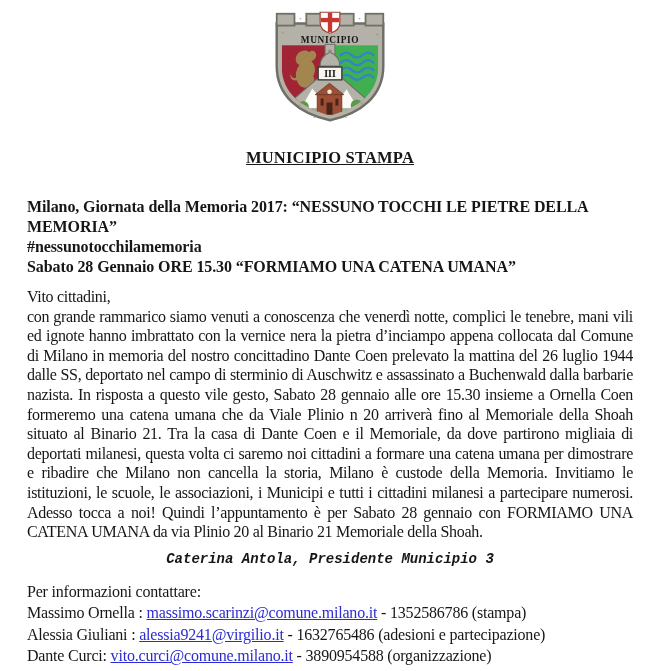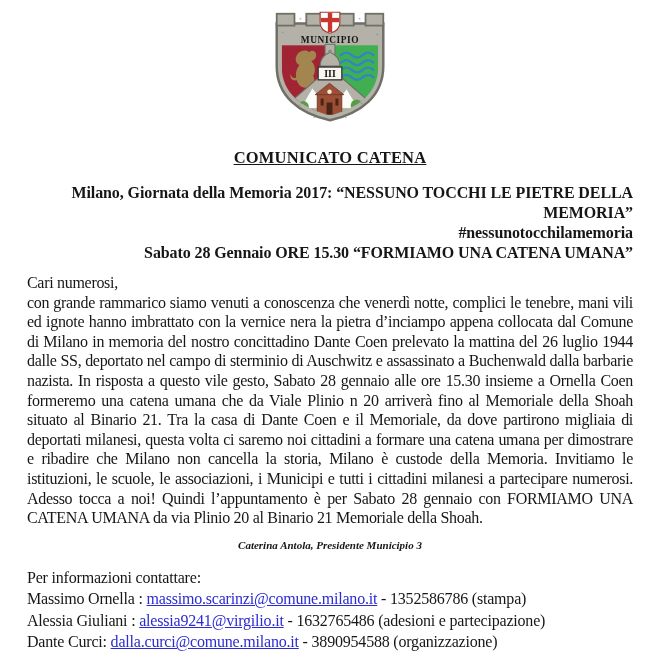--- a/index.html
+++ b/index.html
@@ -22,30 +22,30 @@
     color:var(--ink);
     -webkit-font-smoothing:antialiased;
   }
   .crest-wrap{text-align:center;height:122px;}
   .crest-wrap svg{display:inline-block;}
   .doc-title{
     text-align:center;font-weight:bold;font-size:16.5px;line-height:20px;
     margin-top:18px;text-decoration:underline;letter-spacing:.2px;
   }
   .header-block{
-    margin-top:15px;text-align:right;font-weight:bold;
+    margin-top:29px;text-align:left;font-weight:bold;
     font-size:16px;line-height:20px;letter-spacing:-0.1px;
   }
   .body-block{
     margin-top:10px;font-size:16px;line-height:19.6px;
     text-align:justify;letter-spacing:-0.3px;
   }
   .signature{
     margin-top:7px;text-align:center;font-weight:bold;font-style:italic;
-    font-size:11px;line-height:21px;
+    font-size:14px;line-height:21px;font-family:Liberation Mono, monospace;
   }
   .contacts{margin-top:11px;font-size:16px;line-height:21.5px;letter-spacing:-0.2px;}
   .contact-line a, .email{
     color:var(--link-color);text-decoration:underline;cursor:pointer;
   }
   .crest-text{
     font-family:"Liberation Serif","DejaVu Serif",serif;
     font-weight:bold;fill:#151515;
   }
 </style>
@@ -130,44 +130,44 @@
       <g>
         <path d="M66,3.5 L86,3.5 L86,14 C86,20 81,23.5 76,24.8 C71,23.5 66,20 66,14 Z" fill="#ffffff" stroke="#a23b33" stroke-width="1.2"></path>
         <rect x="73.8" y="4" width="4.4" height="19.5" fill="var(--crest-cross)"></rect>
         <rect x="66.8" y="9.2" width="18.4" height="4.4" fill="var(--crest-cross)"></rect>
       </g>
 
       <text x="76" y="34.5" text-anchor="middle" font-size="9.5" letter-spacing="0.6" class="crest-text">MUNICIPIO</text>
     </svg>
   </div>
 
-  <div class="doc-title">COMUNICATO CATENA</div>
+  <div class="doc-title">MUNICIPIO STAMPA</div>
 
   <div class="header-block">
     <div>Milano, Giornata della Memoria 2017: “NESSUNO TOCCHI LE PIETRE DELLA MEMORIA”</div>
     <div>#nessunotocchilamemoria</div>
     <div>Sabato 28 Gennaio ORE 15.30 “FORMIAMO UNA CATENA UMANA”</div>
   </div>
 
   <div class="body-block">
-    <span>Cari numerosi,</span><br>
+    <span>Vito cittadini,</span><br>
     <span>con grande rammarico siamo venuti a conoscenza che venerdì notte, complici le tenebre, mani vili ed ignote hanno imbrattato con la vernice nera la pietra d’inciampo appena collocata dal Comune di Milano in memoria del nostro concittadino Dante Coen prelevato la mattina del 26 luglio 1944 dalle SS, deportato nel campo di sterminio di Auschwitz e assassinato a Buchenwald dalla barbarie nazista. In risposta a questo vile gesto, Sabato 28 gennaio alle ore 15.30 insieme a Ornella Coen formeremo una catena umana che da Viale Plinio n 20 arriverà fino al Memoriale della Shoah situato al Binario 21. Tra la casa di Dante Coen e il Memoriale, da dove partirono migliaia di deportati milanesi, questa volta ci saremo noi cittadini a formare una catena umana per dimostrare e ribadire che Milano non cancella la storia, Milano è custode della Memoria. Invitiamo le istituzioni, le scuole, le associazioni, i Municipi e tutti i cittadini milanesi a partecipare numerosi. Adesso tocca a noi! Quindi l’appuntamento è per Sabato 28 gennaio con FORMIAMO UNA CATENA UMANA da via Plinio 20 al Binario 21 Memoriale della Shoah.</span>
   </div>
 
   <div class="signature">Caterina Antola, Presidente Municipio 3</div>
 
   <div class="contacts">
     <div>Per informazioni contattare:</div>
 
     <div class="contact-line">
       <span>Massimo Ornella : </span><span class="email">massimo.scarinzi@comune.milano.it</span><span> - 1352586786 (stampa)</span>
     </div>
 
     <div class="contact-line">
       <span>Alessia Giuliani : </span><span class="email">alessia9241@virgilio.it</span><span> - 1632765486 (adesioni e partecipazione)</span>
     </div>
 
     <div class="contact-line">
-      <span>Dante Curci: </span><span class="email">dalla.curci@comune.milano.it</span><span> - 3890954588 (organizzazione)</span>
+      <span>Dante Curci: </span><span class="email">vito.curci@comune.milano.it</span><span> - 3890954588 (organizzazione)</span>
     </div>
   </div>
 
 </div>
 
 </body></html>

